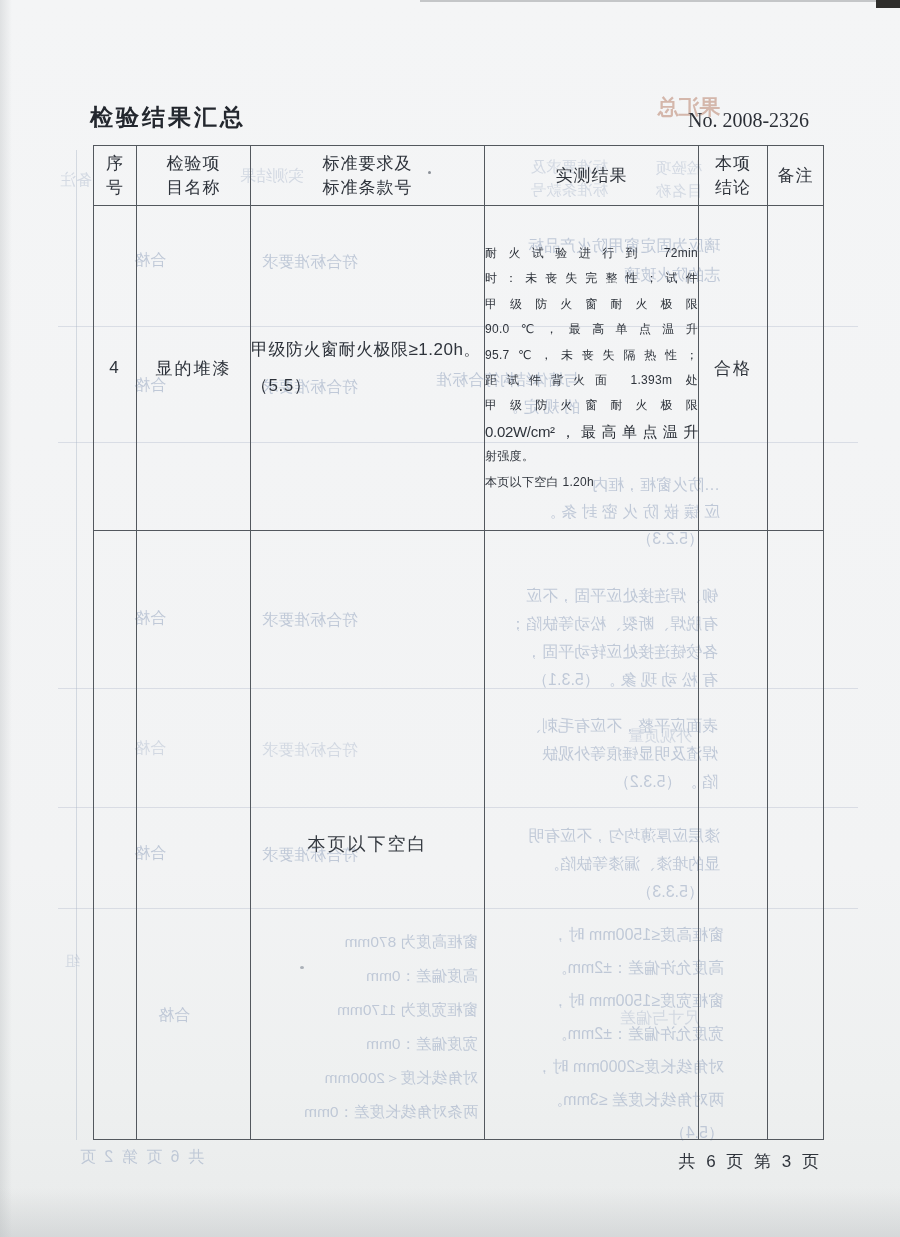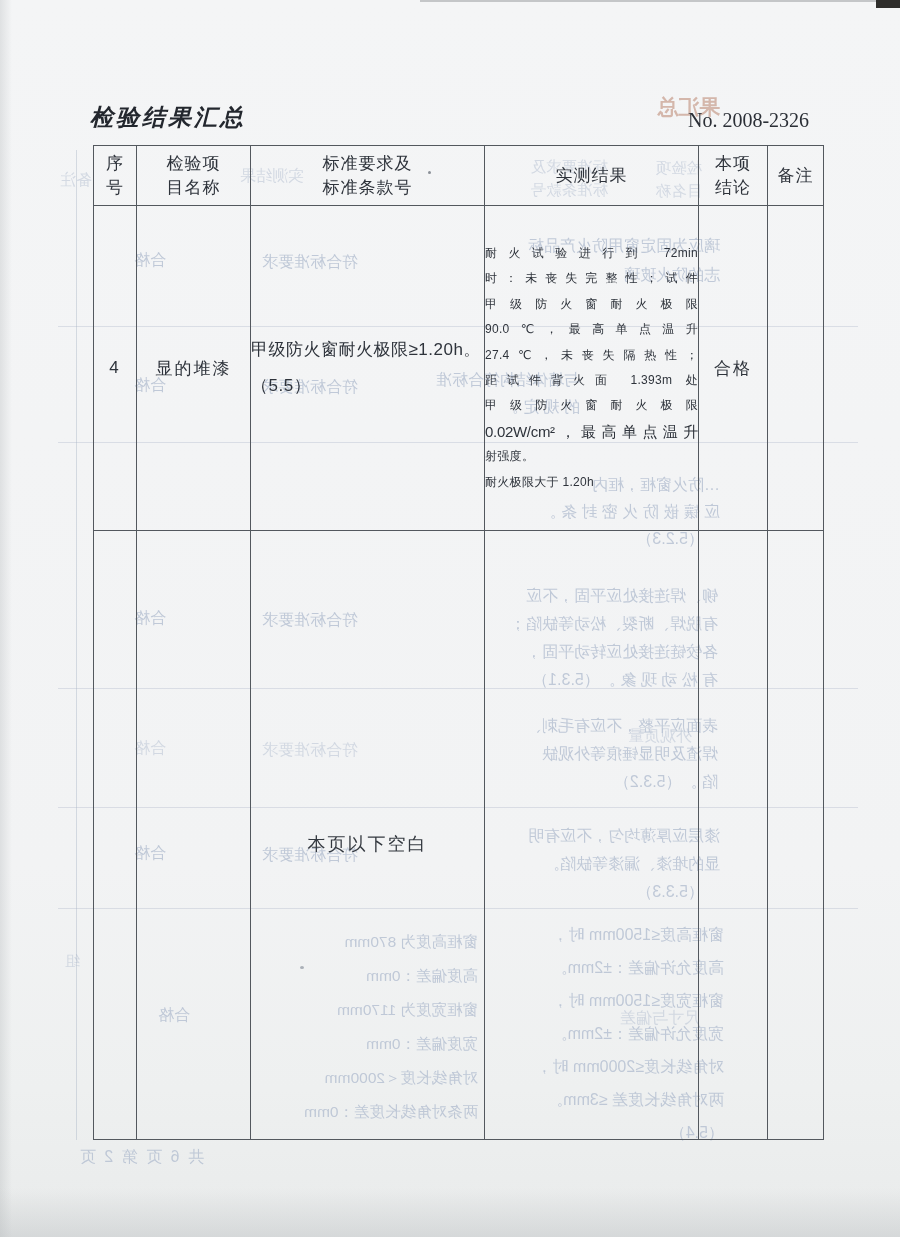--- a/index.html
+++ b/index.html
@@ -7,21 +7,21 @@
         background:linear-gradient(180deg,#f4f5f6 0%,#f2f3f4 70%,#eef0f0 88%,#e9ebeb 100%);
         font-family:"Liberation Sans","DejaVu Sans",sans-serif;color:#2e333b;}
   .edge-left{position:absolute;left:0;top:0;width:12px;height:1237px;
         background:linear-gradient(90deg,rgba(160,165,168,.25),rgba(160,165,168,0));}
   .edge-bottom{position:absolute;left:0;top:1188px;width:900px;height:49px;
         background:linear-gradient(180deg,rgba(190,194,196,0),rgba(190,194,196,.45));}
   .top-hairline{position:absolute;left:420px;top:0;width:480px;height:2px;background:#c4c6c8;}
   .corner-notch{position:absolute;left:876px;top:0;width:24px;height:8px;background:#2f2e2c;}
 
   .doc-title{position:absolute;left:90px;top:102px;font-size:23px;font-weight:bold;
-        letter-spacing:3px;color:#23272e;z-index:3;font-style:italic;}
+        letter-spacing:3px;color:#23272e;z-index:3;}
   .doc-no{position:absolute;left:688px;top:109px;font-size:20px;
         font-family:Liberation Serif, serif;color:#2b2f36;z-index:3;}
 
   table.report{position:absolute;left:93px;top:145px;width:730px;height:995px;
         border-collapse:collapse;table-layout:fixed;z-index:2;}
   table.report td{border:1.4px solid #53585e;padding:0;vertical-align:middle;
         font-size:17px;color:#2e333b;background:transparent;}
   .th{ text-align:center;white-space:pre-line;line-height:24px;letter-spacing:1px;}
   .c-center{text-align:center;letter-spacing:2px;}
   .std-cell{padding:4px 6px 4px 8px;white-space:pre-line;line-height:36px;
@@ -148,38 +148,39 @@
       <td class="c-center">4</td>
       <td class="c-center">显的堆漆</td>
       <td class="std-cell">甲级防火窗耐火极限≥1.20h。
 （5.5）</td>
       <td class="result-cell">
         <div class="result-block" id="result-lines">
               <div class="rline">耐火试验进行到 72min</div>
               <div class="rline">时：未丧失完整性；试件</div>
               <div class="rline">甲级防火窗耐火极限</div>
               <div class="rline">90.0℃，最高单点温升</div>
-              <div class="rline">27.4℃，未丧失隔热性；</div>
+              <div class="rline">95.7℃，未丧失隔热性；</div>
               <div class="rline">距试件背火面 1.393m 处</div>
               <div class="rline">甲级防火窗耐火极限</div>
               <div class="rline tight">0.02W/cm²，最高单点温升</div>
               <div class="rline short">射强度。</div>
-              <div class="rline short">耐火极限大于 1.20h</div>
+              <div class="rline short">本页以下空白 1.20h</div>
             </div>
       </td>
       <td class="c-center">合格</td>
       <td class="c-center"></td>
     </tr>
     <tr>
       <td></td>
       <td></td>
       <td class="blank-cell">
         <div class="blank-note">本页以下空白</div>
       </td>
       <td></td>
       <td></td>
       <td></td>
     </tr>
   </tbody>
     </table>
 
+  <div class="footer-line">共 6 页  第 3 页</div>
 
 </div>
 
 </body></html>

